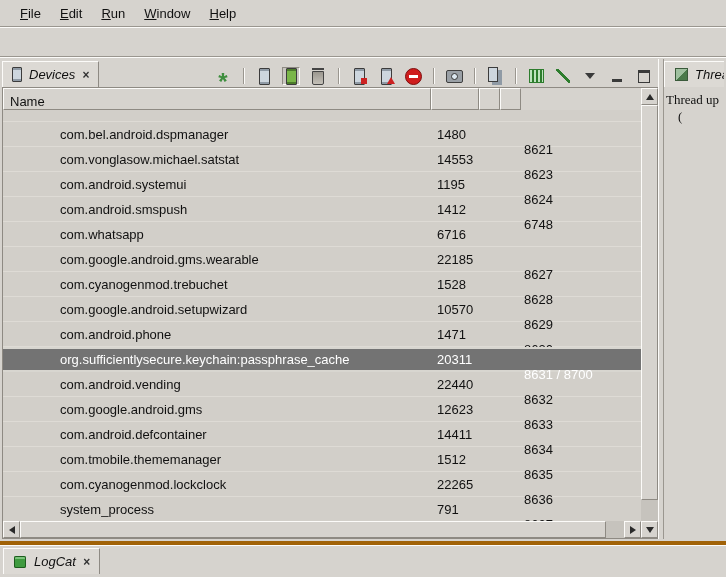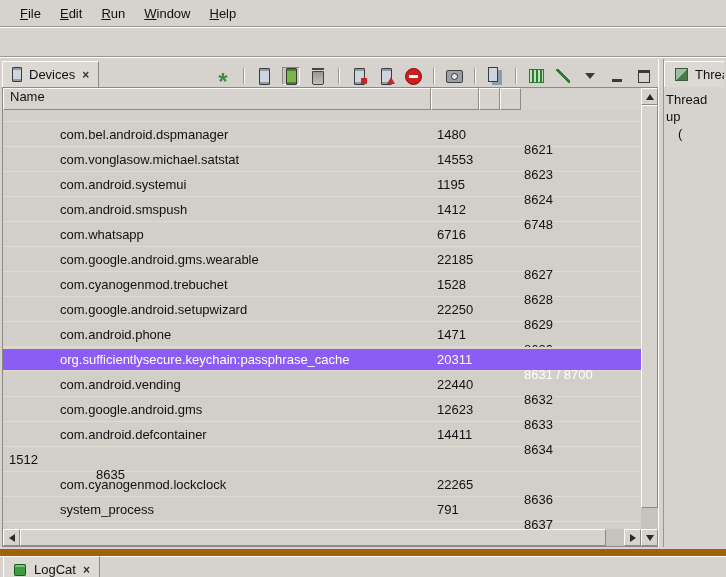--- a/index.html
+++ b/index.html
@@ -20,21 +20,21 @@
   
   .main { flex:1; display:flex; padding:2px; min-height:0; }
   .devices-view { width:656px; flex:none; display:flex; flex-direction:column; min-height:0; }
   .sash { width:6px; flex:none; border-left:1px solid #fcfbf9; border-right:1px solid #9a968f; }
   .threads-view { flex:1; display:flex; flex-direction:column; overflow:hidden; min-width:0; }
 
   
   .view-tabbar { height:28px; flex:none; display:flex; align-items:flex-end; }
   .tab { display:flex; align-items:center; gap:5px; height:26px; padding:0 7px;
     background:#dcd9d4; border:1px solid #8e8a83; border-bottom:none;
-    border-top-color:#fcfbf9; border-left-color:#fcfbf9; white-space:nowrap; cursor:default; }
+    border-top-color:#fcfbf9; border-left-color:#fcfbf9; white-space:nowrap; cursor:default;font-style:italic; }
   .tab-label { font-size:13px; }
   .tab-close { font-size:12px; font-weight:bold; color:#333; padding:0 2px; cursor:default; }
 
   .view-toolbar { flex:1; display:flex; align-items:center; justify-content:flex-end;
     gap:9px; padding:0 5px 2px 0; }
 
   
   .ic { display:inline-flex; align-items:center; justify-content:center;
     width:18px; height:18px; position:relative; flex:none; }
   .pressed { border:1px solid; border-color:#8e8a83 #fcfbf9 #fcfbf9 #8e8a83; background:#c9c6c0; }
@@ -75,59 +75,59 @@
   .ic-logcat::before { content:""; width:12px; height:12px; border-radius:2px; background:#3f9b3f;
     box-shadow:inset 0 0 0 1px #1e5c1e, inset 0 3px 0 #7cc47c; }
   .ic.sm { width:14px; height:16px; }
   .ic.sm::before { width:8px; height:13px; }
 
   
   .table-area { flex:1; display:flex; min-height:0; border:1px solid #8e8a83; border-right:none; }
   .table-main { flex:1; display:flex; flex-direction:column; min-width:0; }
   .table-header { height:22px; flex:none; display:flex; background:#d6d3ce; }
   .table-header .cell { border:1px solid; border-color:#fcfbf9 #8e8a83 #8e8a83 #fcfbf9;
-    display:flex; align-items:flex-start; overflow:hidden; }
+    display:flex; align-items:flex-end; overflow:hidden; }
   .cell { flex:none; }
   .c-name { width:428px; padding-left:6px; }
   .c-pid  { width:48px; padding-left:6px; }
   .c-a    { width:21px; }
   .c-b    { width:21px; }
   .c-port { flex:1; padding-left:3px; min-width:0;margin-top:30px; }
 
   .rows { flex:1; overflow:hidden; background:#d2cfc9; display:flex; flex-direction:column; }
   .spacer-row { height:12px; flex:none; border-bottom:1px solid #dedbd5; }
   .row { height:25px; flex:none; display:flex; align-items:center;
     border-bottom:1px solid #dedbd5; cursor:default; }
   .row .c-name { padding-left:57px; overflow:hidden; white-space:nowrap; }
-  .row.selected { background:#8b5cf6; color:#fff;
+  .row.selected { background:#737373; color:#fff;
     border-top:2px solid #d8d6d0; border-bottom:2px solid #d8d6d0; }
 
   
   .sbtn { width:17px; height:17px; flex:none; background:#d6d3ce; border:1px solid;
     border-color:#fcfbf9 #8e8a83 #8e8a83 #fcfbf9;
     display:flex; align-items:center; justify-content:center; }
   .tri { width:0; height:0; display:block; }
   .tri-up    { border-left:4px solid transparent; border-right:4px solid transparent; border-bottom:6px solid #2a2a2a; }
   .tri-down  { border-left:4px solid transparent; border-right:4px solid transparent; border-top:6px solid #2a2a2a; }
   .tri-left  { border-top:4px solid transparent; border-bottom:4px solid transparent; border-right:6px solid #2a2a2a; }
   .tri-right { border-top:4px solid transparent; border-bottom:4px solid transparent; border-left:6px solid #2a2a2a; }
   .hscroll { height:17px; flex:none; display:flex; }
   .vscroll { width:17px; flex:none; display:flex; flex-direction:column; }
   .track { flex:1; background:#c6c3bd; position:relative; }
   .thumb { background:#d6d3ce; border:1px solid; border-color:#fcfbf9 #8e8a83 #8e8a83 #fcfbf9; }
   .thumb.h { height:17px; width:97%; }
   .thumb.v { width:17px; height:95%; }
 
   
-  .threads-msg { padding:4px 2px; line-height:17px; }
+  .threads-msg { padding:4px 2px; line-height:17px;font-family:Liberation Serif, serif; }
   .threads-msg .l2 { padding-left:12px; }
 
   
-  .bottom-strip { height:28px; flex:none; border-top:7px solid #a16207;
-    box-shadow:inset 0 1px 0 #fcfbf9; display:flex; align-items:flex-start; padding-left:3px; }
+  .bottom-strip { height:36px; flex:none; border-top:4px solid #a16207;
+    box-shadow:inset 0 1px 0 #fcfbf9; display:flex; align-items:center; padding-left:3px; }
 </style>
 </head>
 <body>
 
 <div class="window">
 
   <div class="menubar">
       <div class="menu-item"><u>F</u>ile</div>
       <div class="menu-item"><u>E</u>dit</div>
       <div class="menu-item"><u>R</u>un</div>
@@ -234,21 +234,21 @@
   <div class="row">
     <div class="cell c-name"><span class="name">com.cyanogenmod.trebuchet</span></div>
     <div class="cell c-pid">1528</div>
     <div class="cell c-a"></div>
     <div class="cell c-b"></div>
     <div class="cell c-port">8628</div>
   </div>
 
   <div class="row">
     <div class="cell c-name"><span class="name">com.google.android.setupwizard</span></div>
-    <div class="cell c-pid">22250</div>
+    <div class="cell c-pid">10570</div>
     <div class="cell c-a"></div>
     <div class="cell c-b"></div>
     <div class="cell c-port">8629</div>
   </div>
 
   <div class="row">
     <div class="cell c-name"><span class="name">com.android.phone</span></div>
     <div class="cell c-pid">1471</div>
     <div class="cell c-a"></div>
     <div class="cell c-b"></div>
@@ -281,20 +281,21 @@
 
   <div class="row">
     <div class="cell c-name"><span class="name">com.android.defcontainer</span></div>
     <div class="cell c-pid">14411</div>
     <div class="cell c-a"></div>
     <div class="cell c-b"></div>
     <div class="cell c-port">8634</div>
   </div>
 
   <div class="row">
+    <div class="cell c-name"><span class="name">com.tmobile.thememanager</span></div>
     <div class="cell c-pid">1512</div>
     <div class="cell c-a"></div>
     <div class="cell c-b"></div>
     <div class="cell c-port">8635</div>
   </div>
 
   <div class="row">
     <div class="cell c-name"><span class="name">com.cyanogenmod.lockclock</span></div>
     <div class="cell c-pid">22265</div>
     <div class="cell c-a"></div>

